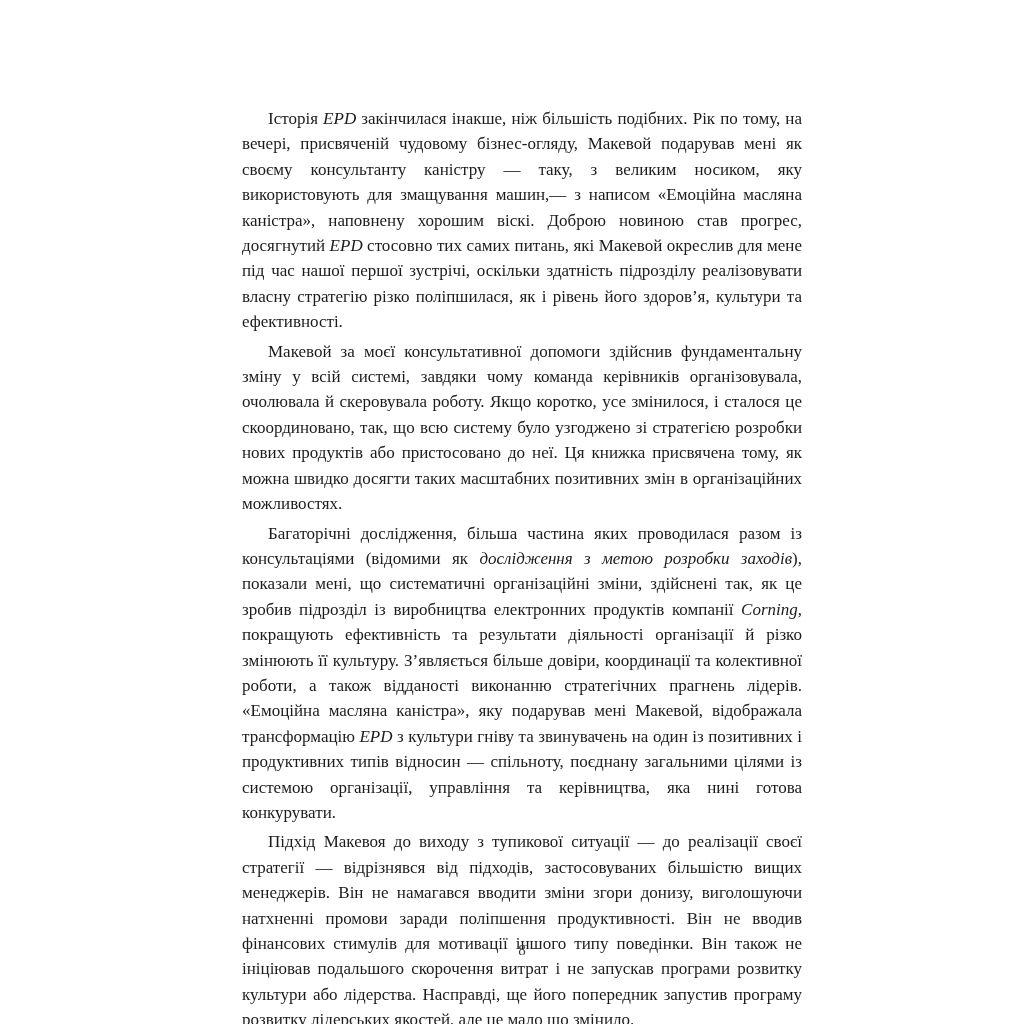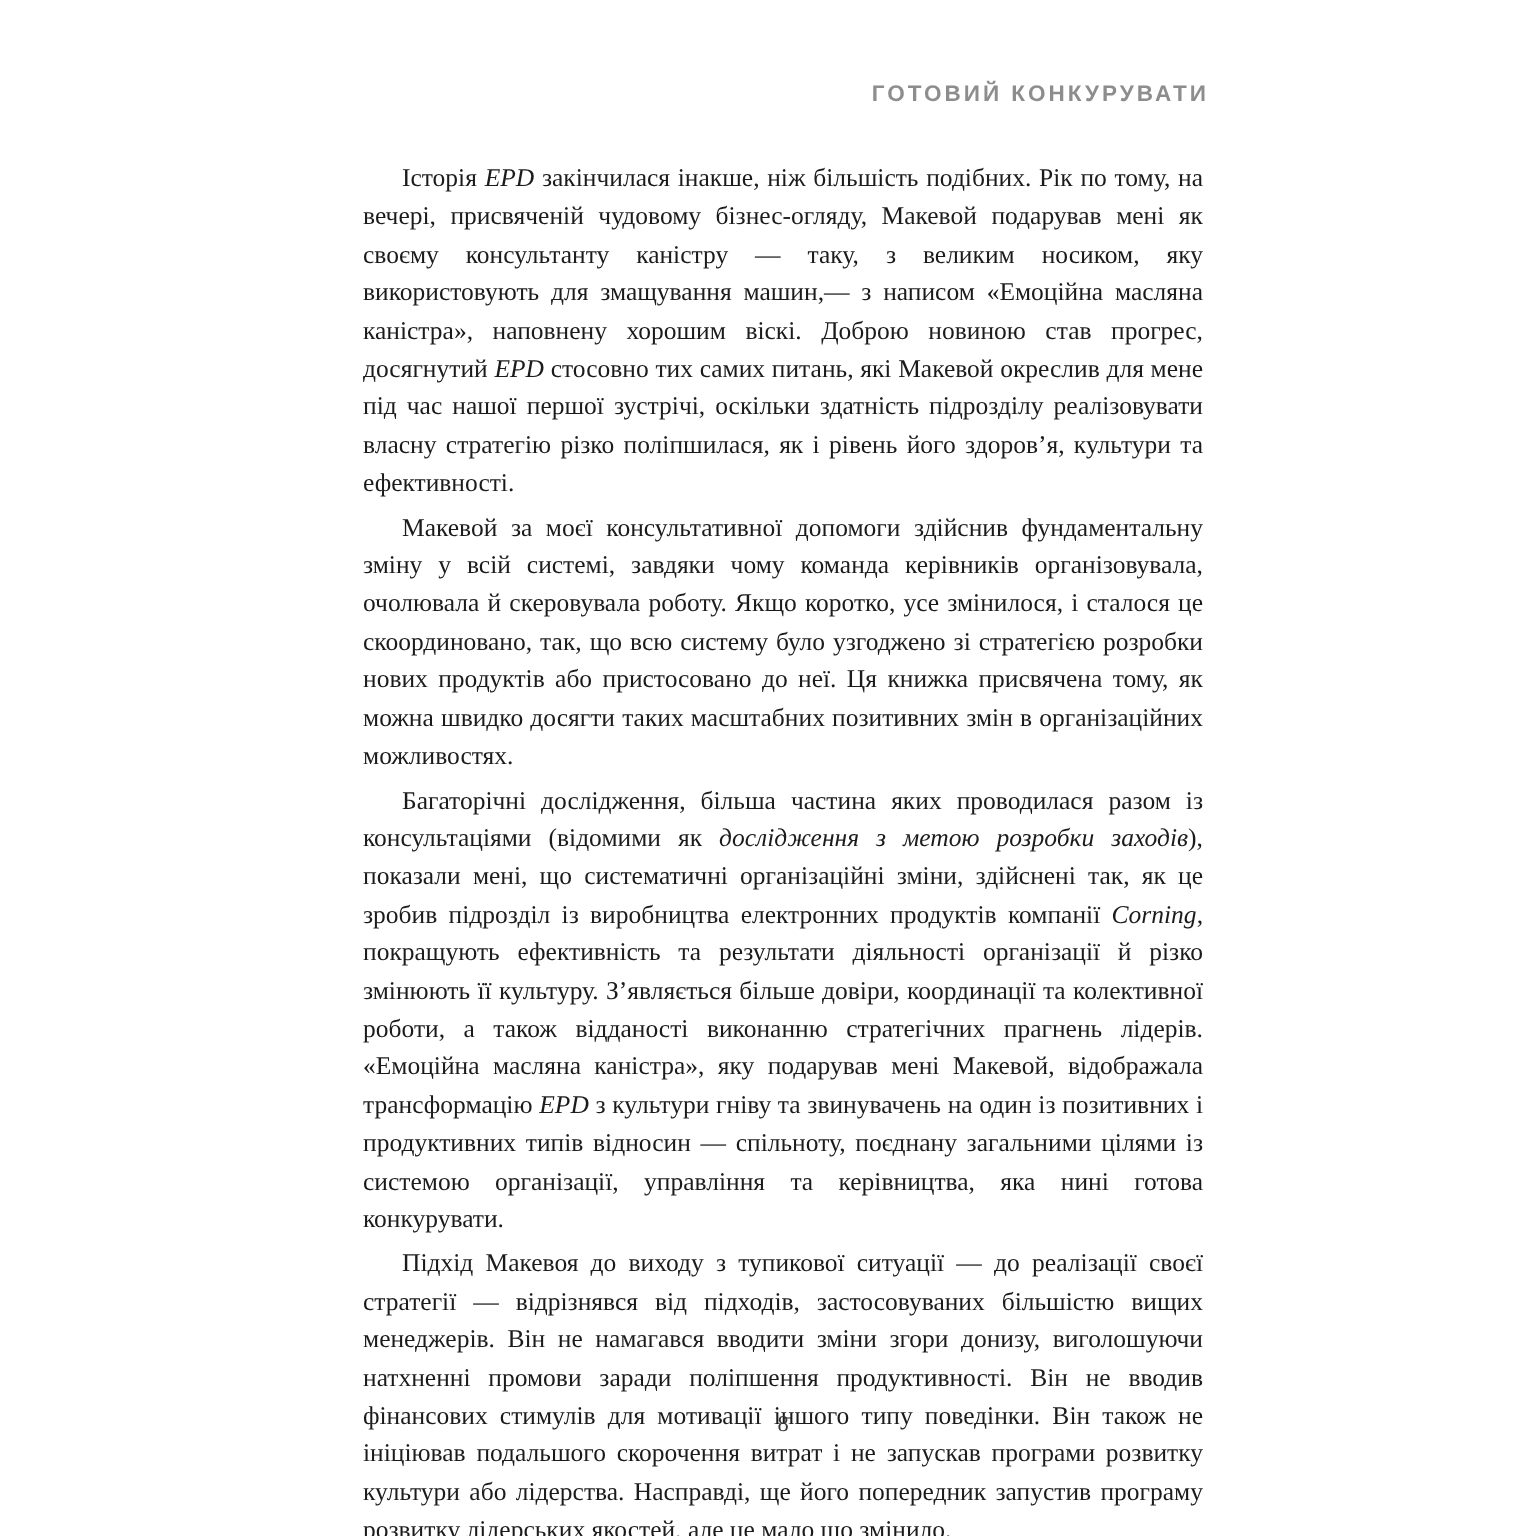--- a/index.html
+++ b/index.html
@@ -53,21 +53,20 @@
     width: 568px;
     text-align: center;
     font-size: 15px;
     color: #3a3a3a;
   }
 </style>
 </head>
 <body>
 
 <div class="page">
-  <div class="running-header">ГОТОВИЙ КОНКУРУВАТИ</div>
 
   <div class="body-text">
       <p><span>Історія </span><em>EPD</em><span> закінчилася інакше, ніж більшість подібних. Рік по тому, на вечері, присвяченій чудовому бізнес-огляду, Макевой подарував мені як своєму консультанту каністру — таку, з великим носиком, яку використовують для змащування машин,— з написом «Емоційна масляна каністра», наповнену хорошим віскі. Доброю новиною став прогрес, досягнутий </span><em>EPD</em><span> стосовно тих самих питань, які Макевой окреслив для мене під час нашої першої зустрічі, оскільки здатність підрозділу реалізовувати власну стратегію різко поліпшилася, як і рівень його здоров’я, культури та ефективності.</span></p>
       <p><span>Макевой за моєї консультативної допомоги здійснив фундаментальну зміну у всій системі, завдяки чому команда керівників організовувала, очолювала й скеровувала роботу. Якщо коротко, усе змінилося, і сталося це скоординовано, так, що всю систему було узгоджено зі стратегією розробки нових продуктів або пристосовано до неї. Ця книжка присвячена тому, як можна швидко досягти таких масштабних позитивних змін в організаційних можливостях.</span></p>
       <p><span>Багаторічні дослідження, більша частина яких проводилася разом із консультаціями (відомими як </span><em>дослідження з метою розробки заходів</em><span>), показали мені, що систематичні організаційні зміни, здійснені так, як це зробив підрозділ із виробництва електронних продуктів компанії </span><em>Corning</em><span>, покращують ефективність та результати діяльності організації й різко змінюють її культуру. З’являється більше довіри, координації та колективної роботи, а також відданості виконанню стратегічних прагнень лідерів. «Емоційна масляна каністра», яку подарував мені Макевой, відображала трансформацію </span><em>EPD</em><span> з культури гніву та звинувачень на один із позитивних і продуктивних типів відносин — спільноту, поєднану загальними цілями із системою організації, управління та керівництва, яка нині готова конкурувати.</span></p>
       <p><span>Підхід Макевоя до виходу з тупикової ситуації — до реалізації своєї стратегії — відрізнявся від підходів, застосовуваних більшістю вищих менеджерів. Він не намагався вводити зміни згори донизу, виголошуючи натхненні промови заради поліпшення продуктивності. Він не вводив фінансових стимулів для мотивації іншого типу поведінки. Він також не ініціював подальшого скорочення витрат і не запускав програми розвитку культури або лідерства. Насправді, ще його попередник запустив програму розвитку лідерських якостей, але це мало що змінило.</span></p>
     </div>
 
   <div class="page-number">8</div>
 </div>

